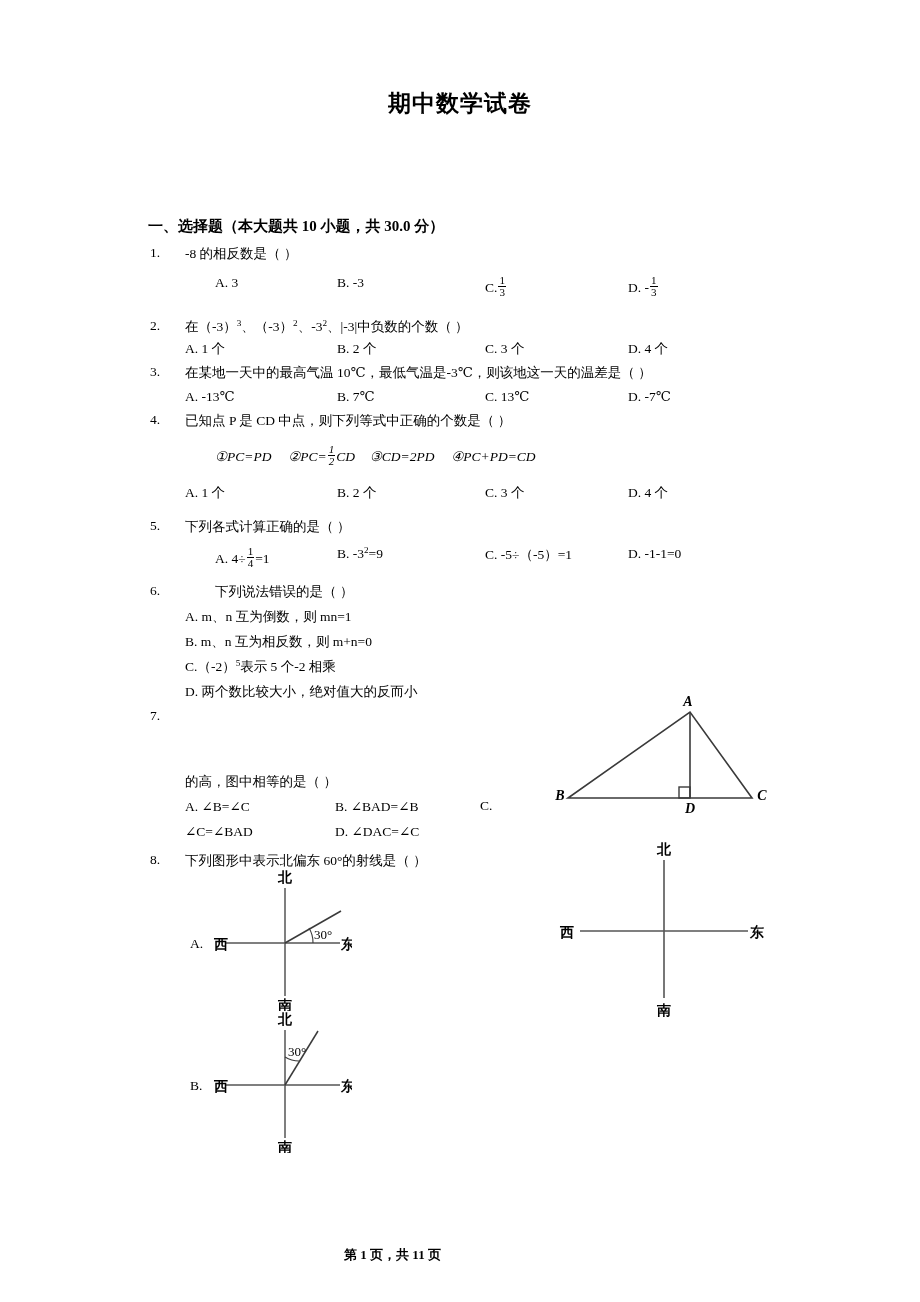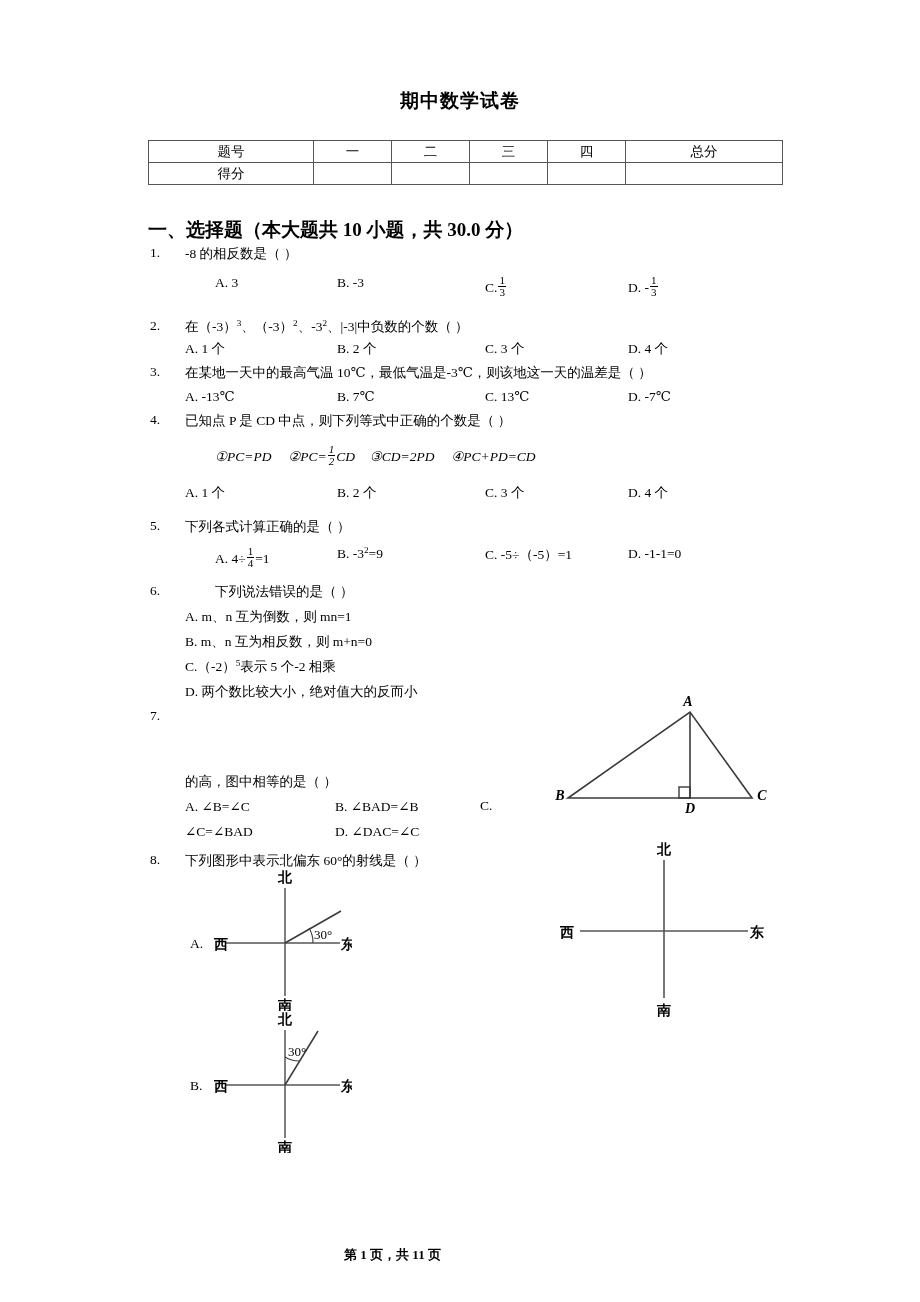--- a/index.html
+++ b/index.html
@@ -21,21 +21,21 @@
     width: 920px;
     height: 1302px;
   }
 
   
   .doc-title {
     position: absolute;
     left: 0; top: 88px;
     width: 920px;
     text-align: center;
-    font-size: 19px;
+    font-size: 23px;
     font-weight: bold;
     letter-spacing: 1px;
   }
 
   
   .score-table {
     position: absolute;
     left: 148px;
     top: 140px;
     width: 628px;
@@ -52,21 +52,21 @@
   }
   .c-label { width: 164px; }
   .c-n { width: 77px; }
   .c-total { width: 156px; }
 
   
   .section-head {
     position: absolute;
     left: 148px;
     top: 217px;
-    font-size: 19px;
+    font-size: 15px;
     font-weight: bold;
     white-space: nowrap;
   }
   .qnum {
     position: absolute;
     font-size: 13.5px;
     width: 22px;
     text-align: left;
   }
   .stem { position: absolute; font-size: 13.5px; white-space: nowrap; }
@@ -101,40 +101,20 @@
     font-weight: bold;
   }
 </style>
 </head>
 <body>
 
 <div class="page">
 
   <div class="doc-title">期中数学试卷</div>
 
-  <table class="score-table">
-    <tbody>
-      <tr>
-        <td class="c-label">题号</td>
-        <td class="c-n">一</td>
-        <td class="c-n">二</td>
-        <td class="c-n">三</td>
-        <td class="c-n">四</td>
-        <td class="c-total">总分</td>
-      </tr>
-      <tr>
-        <td class="c-label">得分</td>
-        <td class="c-n"></td>
-        <td class="c-n"></td>
-        <td class="c-n"></td>
-        <td class="c-n"></td>
-        <td class="c-total"></td>
-      </tr>
-    </tbody>
-  </table>
 
   <div class="section-head">一、选择题（本大题共 10 小题，共 30.0 分）</div>
 
   <div class="qnum" style="left:150px; top:245px;">1.</div>
   <div class="stem" style="left:185px; top:245px;">-8 的相反数是（      ）</div>
   <div class="opt" style="left:215px; top:275px;">A. 3</div>
   <div class="opt" style="left:337px; top:275px;">B. -3</div>
   <div class="opt" style="left:485px; top:275px;"><span>C.</span><span class="frac"><span class="num">1</span><span class="den">3</span></span></div>
   <div class="opt" style="left:628px; top:275px;"><span>D. -</span><span class="frac"><span class="num">1</span><span class="den">3</span></span></div>
 

